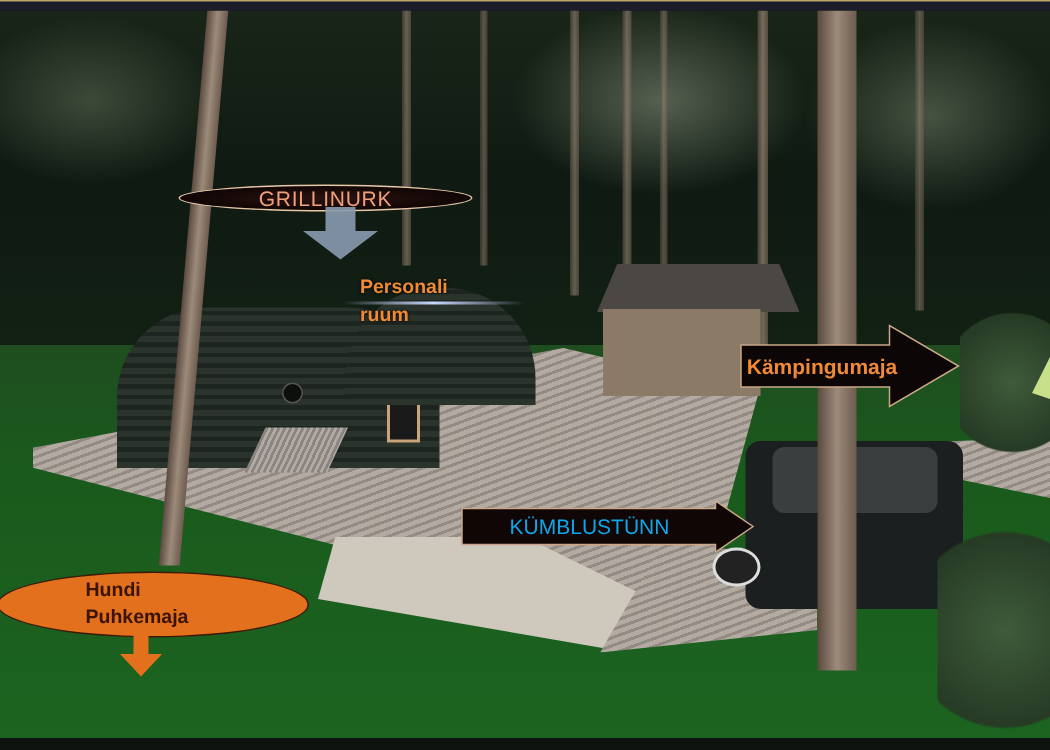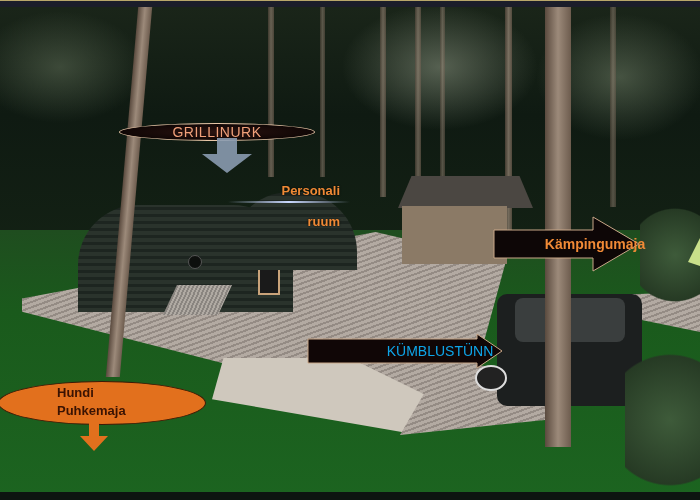--- a/index.html
+++ b/index.html
@@ -22,22 +22,22 @@
   .gazebo-roof{position:absolute;background:#4b4742;clip-path:polygon(10% 0,90% 0,100% 100%,0 100%);}
   .tub{position:absolute;background:#1c1f1f;border-radius:10px;}
   .tub-lid{position:absolute;background:#3a3e3e;border-radius:8px;}
   .bush{position:absolute;background:radial-gradient(circle,#3e5b3a,#263a24 70%,transparent 72%);}
   
   .oval-dark{position:absolute;background:radial-gradient(ellipse at center,#2a1310 0%,#100605 70%);border:1px solid #e8c7a8;border-radius:50%;color:#f0a07a;display:flex;align-items:center;justify-content:center;font-size:14px;letter-spacing:.5px;}
   .oval-orange{position:absolute;background:#e2701d;border:1px solid #3b1a06;border-radius:50%;}
   .orange-text{position:absolute;color:#3a1303;font-weight:bold;font-size:13px;line-height:18px;}
   .arrow-down-blue{position:absolute;}
   .arrow-right{position:absolute;}
-  .arrow-label{position:absolute;display:flex;align-items:center;justify-content:center;font-size:14px;margin-left:47px;}
-  .personal{position:absolute;color:#f08a36;font-weight:bold;font-size:13px;text-align:right;text-shadow:0 0 2px #000;}
+  .arrow-label{position:absolute;display:flex;align-items:center;justify-content:center;font-size:14px;}
+  .personal{position:absolute;color:#f08a36;font-weight:bold;font-size:13px;text-align:left;text-shadow:0 0 2px #000;}
   .bluebar{position:absolute;height:2px;background:linear-gradient(90deg,transparent,#c9d8ff,transparent);}
 </style>
 </head>
 <body>
 
 <div class="scene">
   <div class="topbar"></div>
 
   <div class="forest"></div>
   <div class="trunk" style="left:268px;top:7px;width:6px;height:170px;opacity:.6"></div>
@@ -77,21 +77,21 @@
   <div class="oval-dark" style="left:119px;top:123px;width:194px;height:16px;">
     <span>GRILLINURK</span>
   </div>
   <svg class="arrow-down-blue" style="left:201px;top:138px;" width="52" height="36" viewBox="0 0 52 36">
     <polygon points="16,0 36,0 36,16 51,16 26,35 1,16 16,16" fill="#8a9bb0" opacity=".9"></polygon>
   </svg>
 
   <div class="personal" style="left:240px;top:183px;width:100px;">
     <div>Personali</div>
     <div class="bluebar" style="left:-12px;top:18px;width:122px;"></div>
-    <div style="margin-top:16px;">ruum</div>
+    <div style="margin-top:4px;">ruum</div>
   </div>
 
 
   <svg class="arrow-right" style="left:493px;top:216px;" width="148" height="56" viewBox="0 0 148 56">
     <polygon points="1,14 100,14 100,1 146,28 100,55 100,42 1,42" fill="#0d0606" stroke="#c9a788" stroke-width="1"></polygon>
   </svg>
   <div class="arrow-label" style="left:496px;top:230px;width:104px;height:28px;color:#f08a36;font-weight:bold;font-size:14px;">
     <span>Kämpingumaja</span>
   </div>
 

